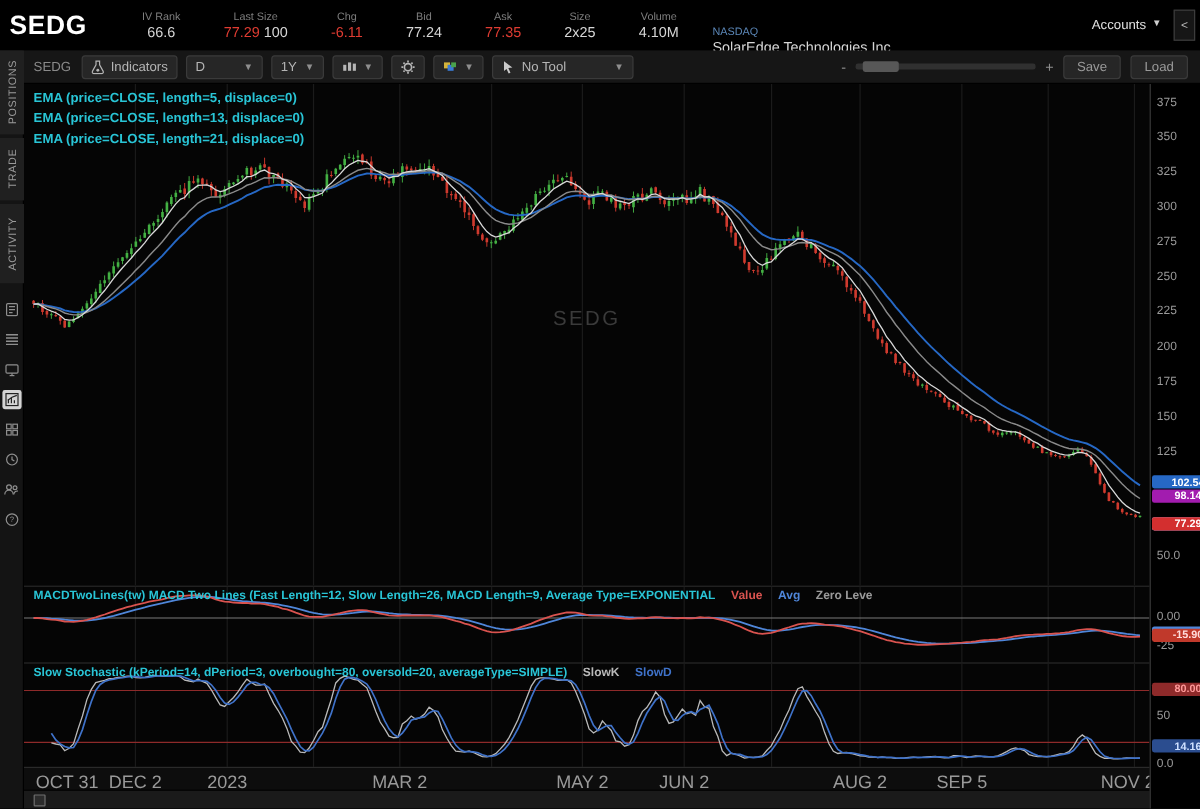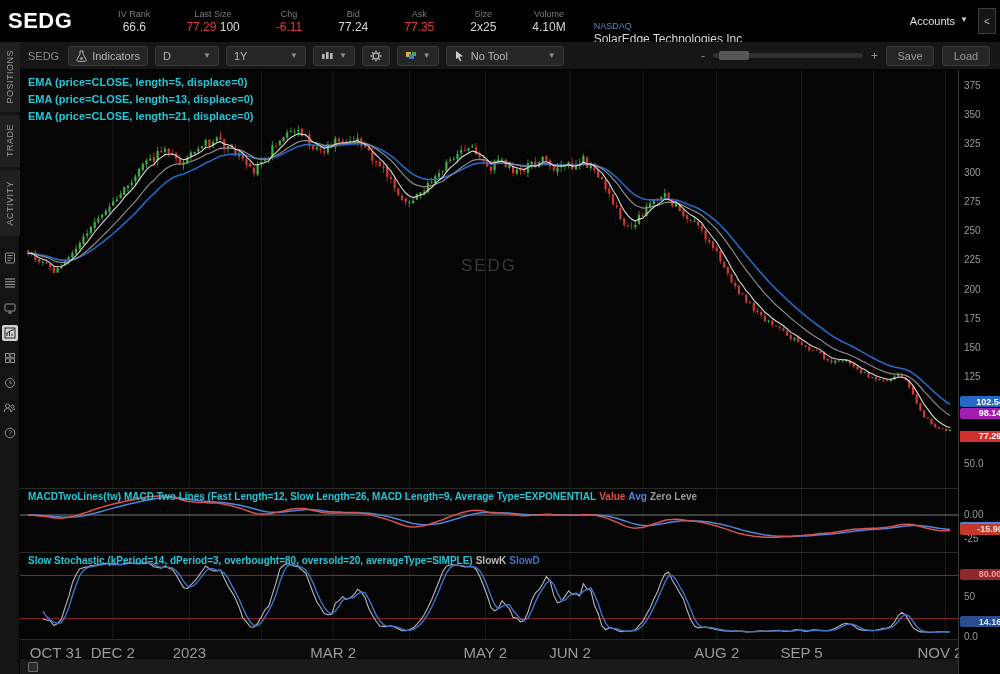--- a/index.html
+++ b/index.html
@@ -47,21 +47,21 @@
 
   
   #mainChart { position:absolute; left:20px; top:70px; width:938px; height:418px; background:#050505; }
   #mainChart svg, .panel svg { position:absolute; left:0; top:0; }
   .ema-labels { position:absolute; left:8px; top:4px; z-index:3; }
   .ema-labels div { font-size:11px; font-weight:bold; color:#29c5d6; line-height:17px; }
   #watermark { position:absolute; left:50%; top:47%; transform:translate(-50%,-50%); font-size:17px; color:#3a3a3a; letter-spacing:2px; z-index:1; }
   .panel { position:absolute; left:20px; width:938px; background:#050505; border-top:1px solid #2a2a2a; }
   #macdPanel { top:488px; height:64px; }
   #stochPanel { top:552px; height:87px; }
-  .study-label { position:absolute; left:8px; top:2px; z-index:3; font-size:10px; font-weight:bold; white-space:nowrap; display:flex; gap:3px;align-items:center; }
+  .study-label { position:absolute; left:8px; top:2px; z-index:3; font-size:10px; font-weight:bold; white-space:nowrap; display:flex; gap:13px;align-items:center; }
   .study-label .cy { color:#29c5d6; }
   .study-label .rd { color:#d9534f; }
   .study-label .bl { color:#4f86d9; }
   .study-label .gy { color:#9a9a9a; }
   .study-label .kk { color:#b9b9b9; }
   .study-label .dd2 { color:#3f72c9; }
 
   
   #timeAxis { position:absolute; left:20px; top:639px; width:938px; height:19px; background:#0d0d0d; border-top:1px solid #2a2a2a; }
   .t-tick { position:absolute; top:4px; font-size:15px; color:#9a9a9a; white-space:nowrap; }
@@ -129,21 +129,21 @@
       <svg width="11" height="12" viewBox="0 0 11 12">
           <path d="M4 1h3v3l3 5.5a1.2 1.2 0 0 1-1 1.8H2a1.2 1.2 0 0 1-1-1.8L4 4z" fill="none" stroke="#b5b5b5" stroke-width="1"></path>
           <circle cx="5.5" cy="8.5" r="1.2" fill="#b5b5b5"></circle>
         </svg>
       <span>Indicators</span>
     </div>
     <div class="tb-btn dd" style="width:64px">
       <span>D</span>
         <span class="chev">▼</span>
     </div>
-    <div class="tb-btn dd" style="width:80px">
+    <div class="tb-btn dd" style="width:44px">
       <span>1Y</span>
         <span class="chev">▼</span>
     </div>
     <div class="tb-btn">
       <svg width="13" height="12" viewBox="0 0 13 12">
           <rect x="1" y="4" width="2.6" height="5" fill="#b5b5b5"></rect>
           <rect x="5" y="2" width="2.6" height="7" fill="#b5b5b5"></rect>
           <rect x="9" y="3" width="2.6" height="6" fill="#b5b5b5"></rect>
         </svg>
       <span class="chev">▼</span>

